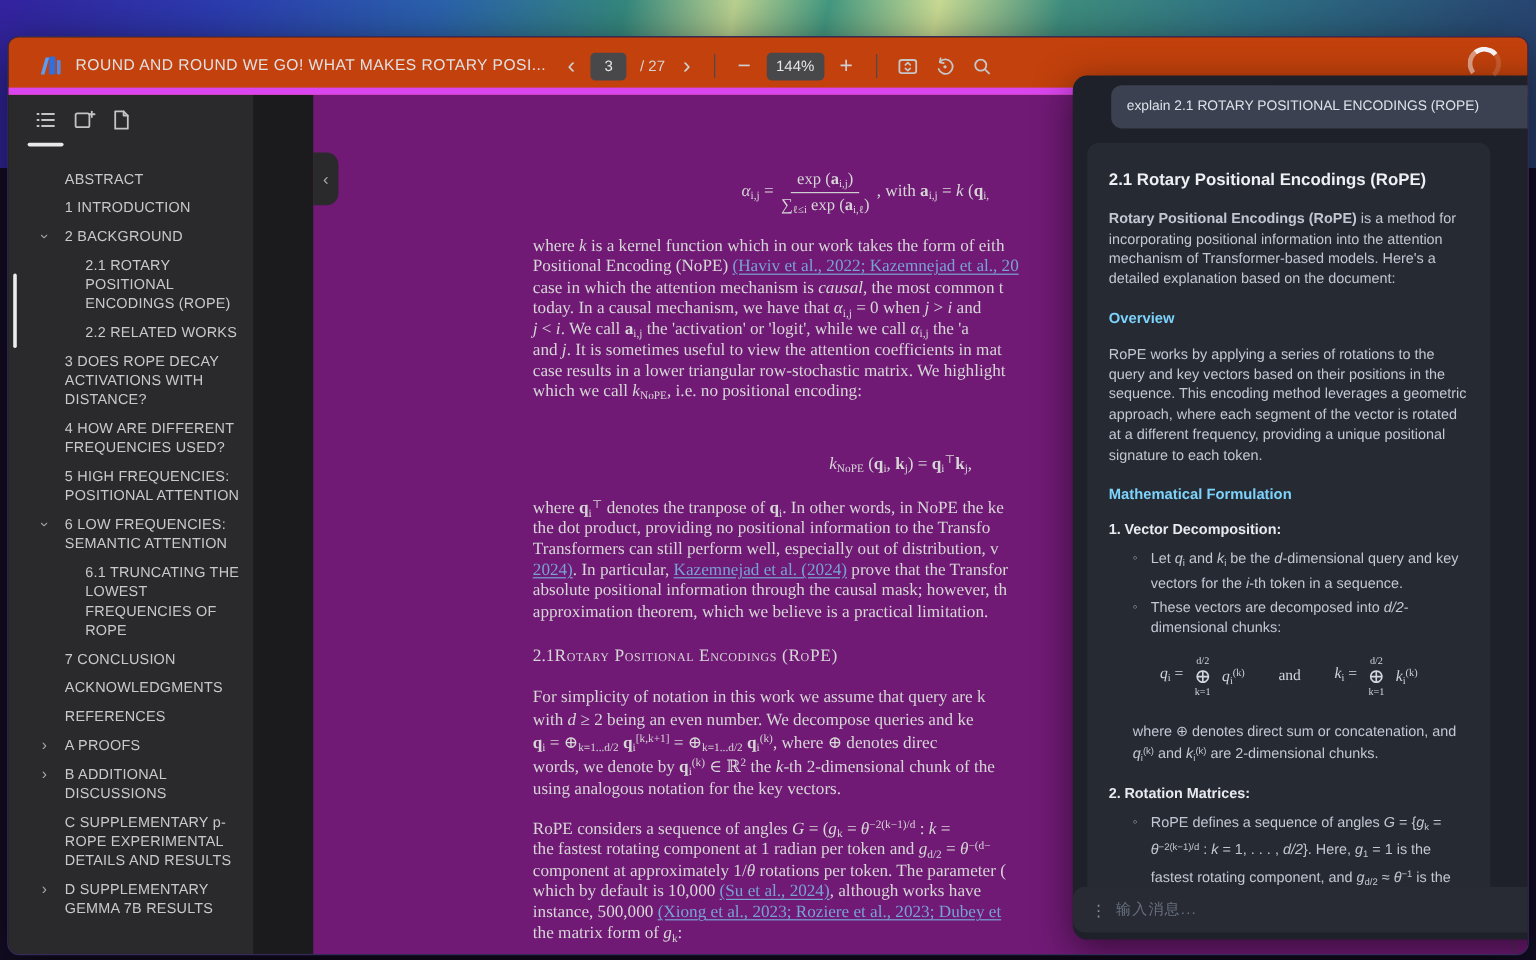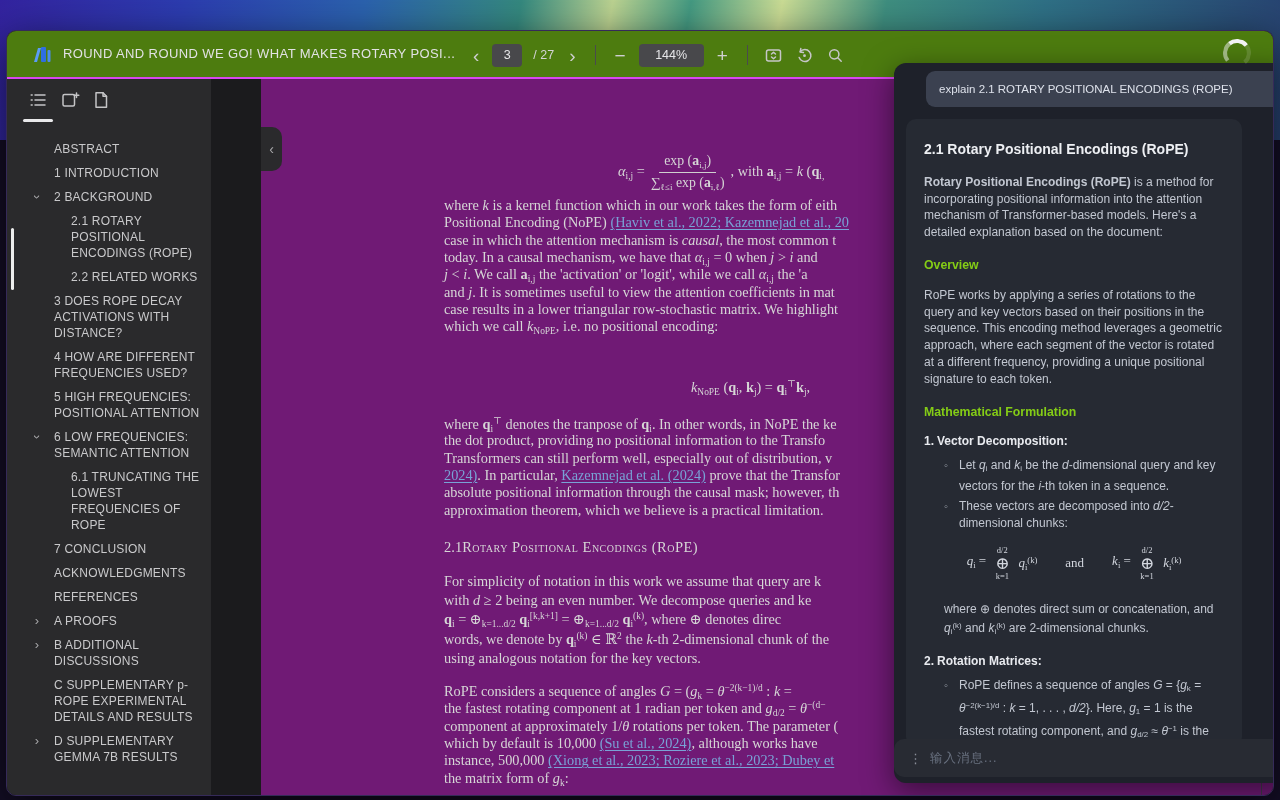--- a/index.html
+++ b/index.html
@@ -2,28 +2,28 @@
 <html><head>
 <meta charset="utf-8">
 <style>
 *{margin:0;padding:0;box-sizing:border-box}
 html,body{width:1280px;height:800px;overflow:hidden;background:#140e26;font-family:"Liberation Sans",sans-serif}
 .wallpaper{position:absolute;left:0;top:0;width:1280px;height:140px;
   background:linear-gradient(100deg,#33239f 0%,#2c3cb0 14%,#2b62ae 28%,#35897f 40%,#bcd391 47%,#449a82 53%,#cbdd95 60%,#3f8f80 68%,#2f7186 80%,#274170 100%)}
 .window{position:absolute;left:6px;top:30px;width:1268px;height:766px;background:#1b1b1d;border-radius:10px;border:1px solid #352a59;overflow:hidden;box-shadow:0 12px 44px rgba(0,0,0,.65)}
 
 
-.titlebar{position:absolute;left:0;top:0;right:0;height:48px;background:#4d7c0f;border-bottom:2px solid #d946ef;display:flex;align-items:center;z-index:4}
+.titlebar{position:absolute;left:0;top:0;right:0;height:48px;background:#c2410c;border-bottom:6px solid #d946ef;display:flex;align-items:center;z-index:4}
 .logo{position:absolute;left:24px;top:13px;width:22px;height:22px}
 .doc-title{position:absolute;left:56px;top:15px;font-size:13px;color:#e2e2e4;letter-spacing:.4px;white-space:nowrap}
 .nav{position:absolute;left:462px;top:0;height:48px;display:flex;align-items:center;gap:9px;color:#c9c9cb}
 .navbtn{font-size:19px;line-height:1;color:#cfcfd1;cursor:default;padding:0 4px}
 .pagebox,.zoombox{height:23px;background:#48484b;border-radius:4px;color:#e6e6e8;font-size:12.5px;display:flex;align-items:center;justify-content:center}
 .pagebox{width:30px}
-.zoombox{width:65px}
+.zoombox{width:48px}
 .pagetotal{font-size:12.5px;color:#d4d4d6;margin:0 2px}
 .navsep{width:1px;height:20px;background:#4a4a4d;margin:0 6px}
 .iconbtn{width:22px;height:22px;display:flex;align-items:center;justify-content:center}
 .iconbtn svg{stroke:#c6c6c8;fill:none;stroke-width:1.5;stroke-linecap:round;stroke-linejoin:round}
 
 
 .sidebar{position:absolute;left:0;top:48px;width:204px;bottom:0;background:#2a2a2c;z-index:3;overflow:hidden}
 .side-toolbar{position:absolute;left:0;top:0;right:0;height:44px}
 .side-toolbar .sicon{position:absolute;top:11px;width:20px;height:20px}
 .side-toolbar .sicon svg{stroke:#c4c4c6;fill:none;stroke-width:1.5;stroke-linecap:round;stroke-linejoin:round}
@@ -38,40 +38,40 @@
 
 
 .pdf-area{position:absolute;left:254px;top:48px;right:0;bottom:0;background:#701a75;z-index:1;overflow:hidden;font-family:"Liberation Serif","DejaVu Serif",serif;color:#d6d6d6;font-size:14.3px}
 .pdf-line{height:17.35px;white-space:nowrap}
 .sg-i{font-style:italic}
 .sg-b{font-weight:700}
 .sg-l{color:#79a2d6;text-decoration:underline;text-underline-offset:2px}
 .sg-sub{font-size:.66em;vertical-align:-.3em}
 .sg-sup{font-size:.66em;vertical-align:.5em}
 .eq1{position:absolute;left:357px;top:58px;display:flex;align-items:center;white-space:nowrap}
-.frac{display:inline-flex;flex-direction:column;align-items:center;margin:16px 6px;font-size:13.8px}
+.frac{display:inline-flex;flex-direction:column;align-items:center;margin:4px 6px;font-size:13.8px}
 .frac .fnum{padding:0 5px 2px;border-bottom:1px solid #cfcfcf}
 .frac .fden{padding-top:2px}
 .p1{position:absolute;left:183px;top:118px}
 .eq2{position:absolute;left:430px;top:299px;white-space:nowrap}
 .p2{position:absolute;left:183px;top:336px}
 .pdf-h{position:absolute;left:183px;top:460px;font-size:14.5px;white-space:nowrap}
 .pdf-h .hnum{}
 .pdf-h .ht{font-variant:small-caps;letter-spacing:.5px}
 .p3{position:absolute;left:183px;top:494px}
 .p3 .pdf-line{height:19.2px}
 .p4{position:absolute;left:183px;top:604px}
 .pdf-scrollbar{position:absolute;right:11px;top:0;bottom:0;width:1px;background:#3c3f45;opacity:.85}
 
 
 .chat-panel{position:absolute;left:887px;top:32px;width:401px;height:720px;background:#1e212a;border-radius:12px;z-index:6;box-shadow:0 8px 30px rgba(0,0,0,.5)}
 .chip{position:absolute;left:32px;right:11px;top:8px;height:36px;background:#3b4150;border-radius:9px;display:flex;align-items:center;padding:0 13px;font-size:11.5px;color:#dde1ea;white-space:nowrap;overflow:hidden}
 .card{position:absolute;left:12px;top:56px;width:336px;height:628px;background:#262a33;border-radius:10px;overflow:hidden;padding:16px 18px;font-size:12px;line-height:16.8px;color:#c2c7d1}
 .card .ctitle{font-size:14px;font-weight:700;color:#edeff3;margin:6px 0 16px}
-.card .subhead{font-weight:700;color:#84cc16;margin:16px 0 13px;font-size:12.3px}
+.card .subhead{font-weight:700;color:#7dd3fc;margin:16px 0 13px;font-size:12.3px}
 .card .para{margin-bottom:12px}
 .chat-li{margin:12px 0 7px;color:#e8eaef}
 .chat-li .linum{font-weight:700;margin-right:3px}
 .chat-li .lit{font-weight:700}
 .chat-bullet{display:flex;padding-left:20px;margin-bottom:3px}
 .chat-bullet .marker{width:15px;flex:none;color:#9aa0aa;font-size:11px}
 .chat-bullet .btext{flex:1}
 .chat-math{font-family:"Liberation Serif","DejaVu Serif",serif}
 .eq-display{display:flex;justify-content:center;align-items:center;gap:9px;margin:14px 0 20px;font-family:"Liberation Serif","DejaVu Serif",serif;font-size:13px;color:#d2d6de}
 .eq-display .gap{width:10px}

